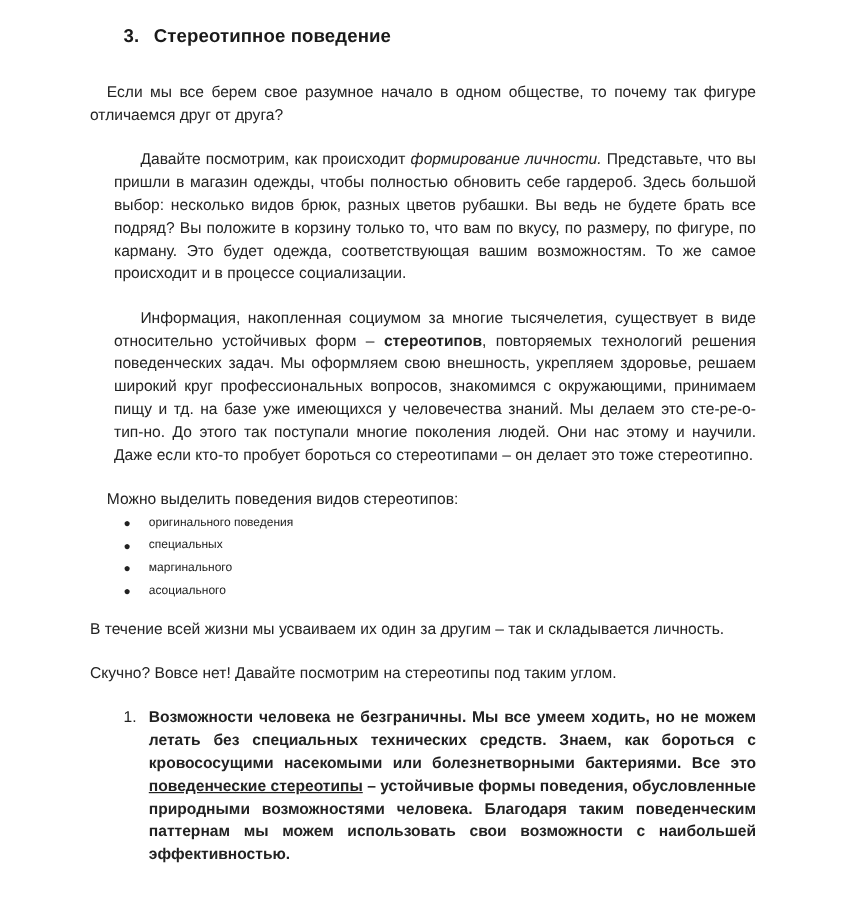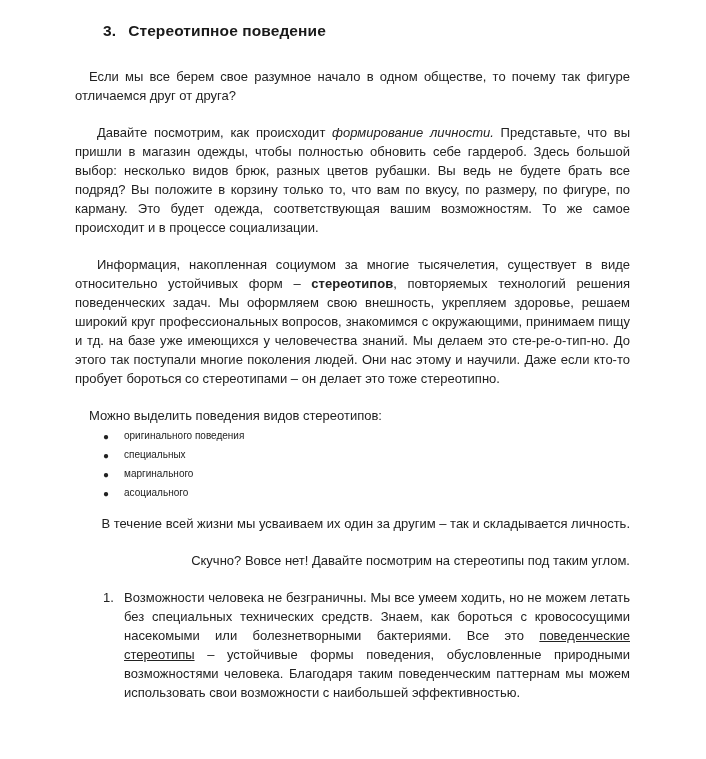--- a/index.html
+++ b/index.html
@@ -25,21 +25,21 @@
   .heading .hnum {
     display: inline-block;
     margin-right: 12px;
   }
   .para {
     font-size: 13px;
     line-height: 19px;
     text-align: justify;
     margin-bottom: 18px;
   }
-  .indent { text-indent: 22px; }
+  .indent { text-indent: 22px; margin-left: 20px; }
   .indent-sm { text-indent: 14px; }
   .italic { font-style: italic; }
   .bold { font-weight: 700; }
   .underline { text-decoration: underline; }
   .list-intro { margin-bottom: 1px; text-align: left; }
   .bullets {
     list-style: none;
     margin: 0 0 12px 0;
   }
   .bullet-item {
@@ -49,34 +49,35 @@
     line-height: 19px;
   }
   .bullet-item::before {
     content: "●";
     position: absolute;
     left: 28px;
     top: 1px;
     font-size: 10px;
     color: #222222;
   }
-  .plain { text-align: right; }
+  .plain { text-align: left; }
   .numbered {
     display: flex;
     margin-left: 28px;
     font-size: 13px;
     line-height: 19px;
   }
   .numbered .num {
     flex: none;
     width: 21px;
   }
   .numbered .num-body {
     flex: 1;
     text-align: justify;
+    font-weight: bold;
   }
 </style>
 </head>
 <body>
 
 <div class="page">
 
   <h1 class="heading"><span class="hnum">3.</span><span>Стереотипное поведение</span></h1>
 
   <p class="para indent-sm">Если мы все берем свое разумное начало в одном обществе, то почему так фигуре отличаемся друг от друга?</p>

